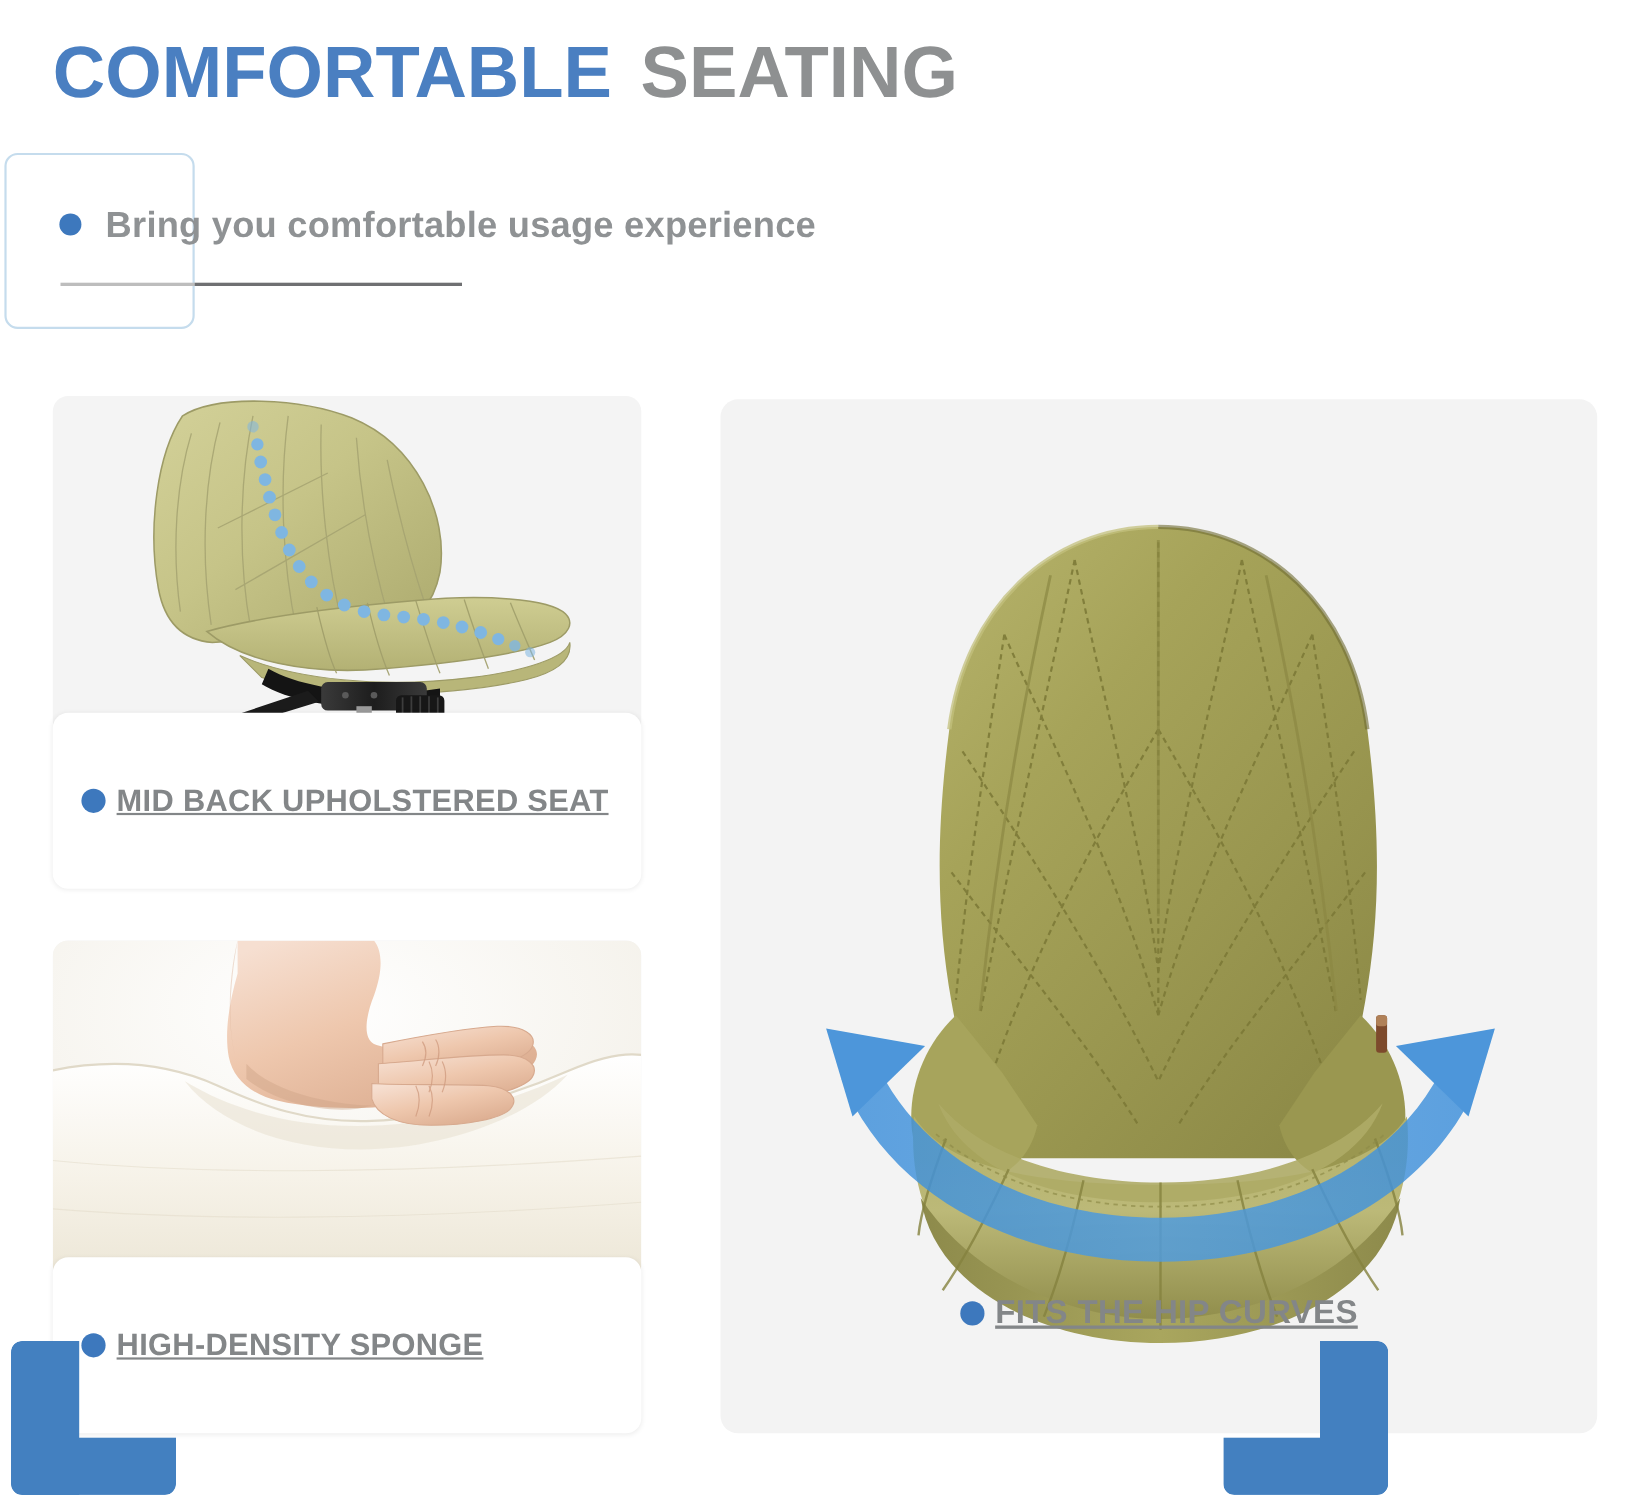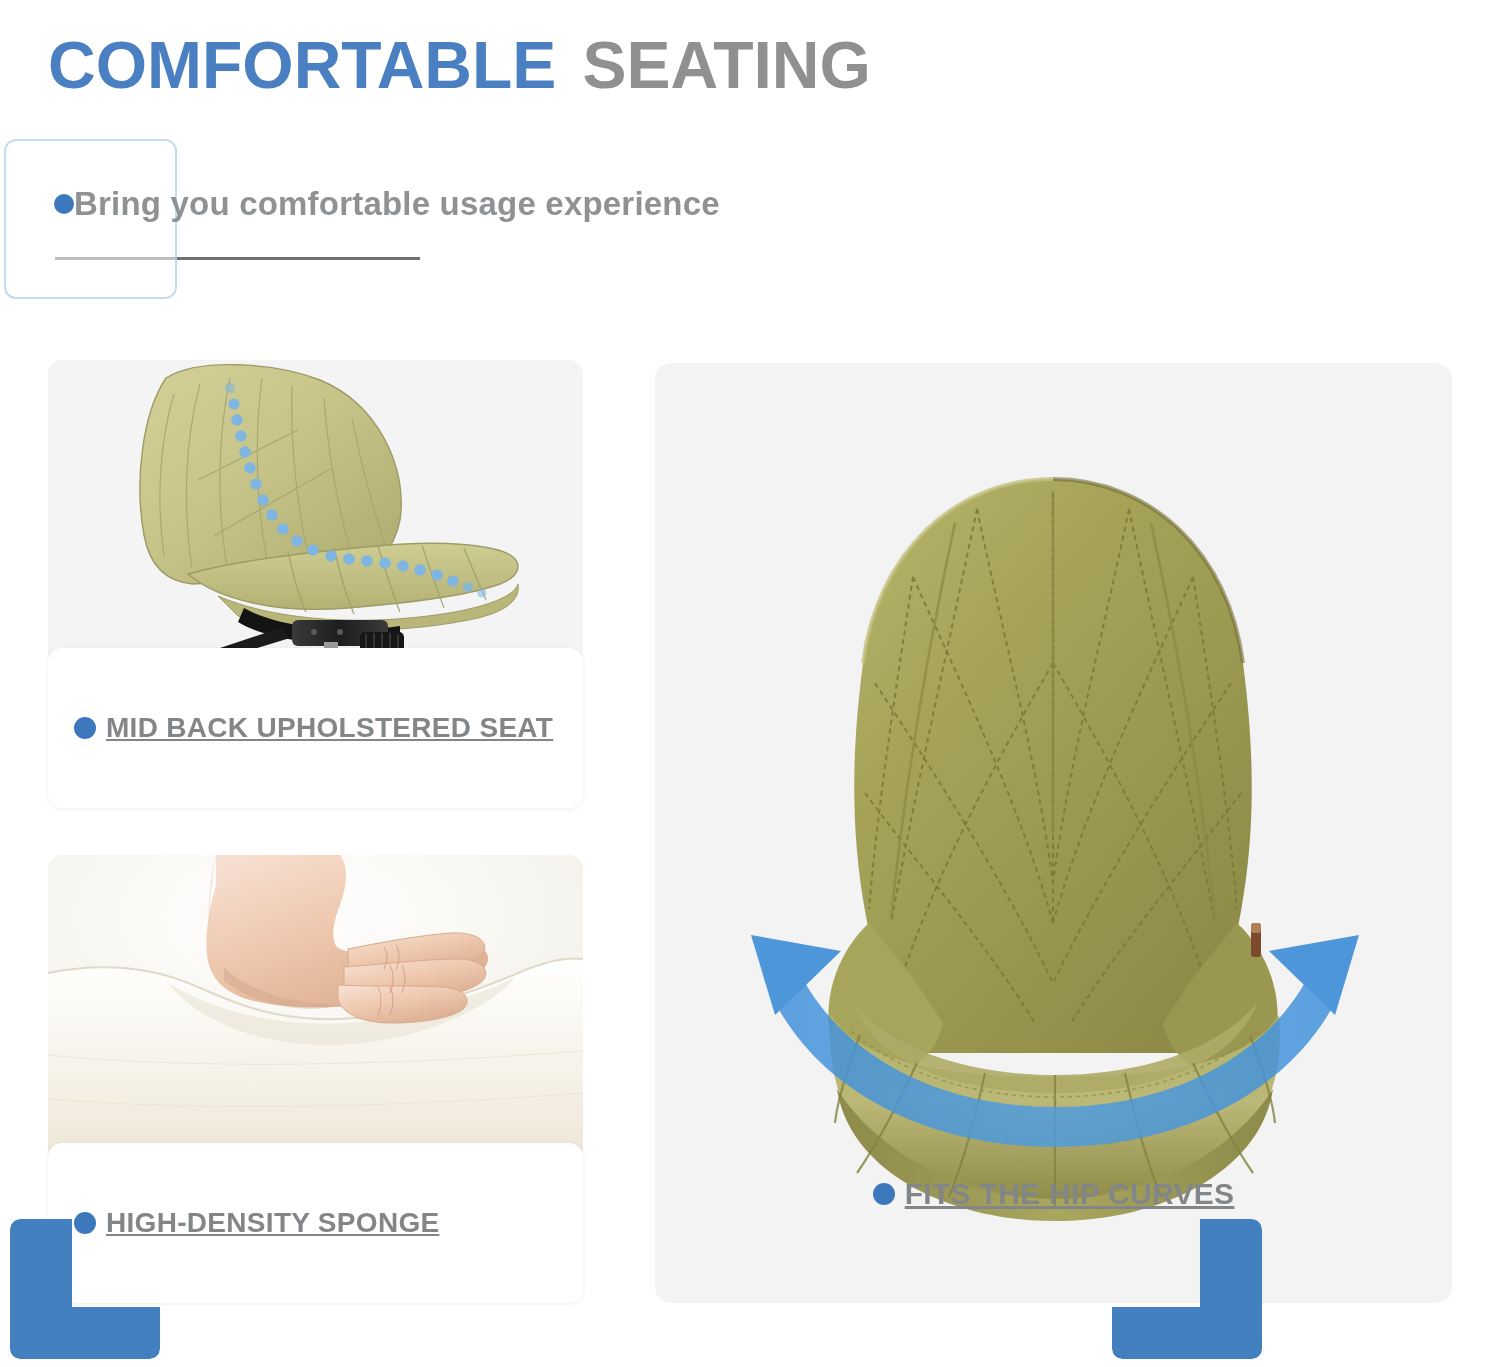--- a/index.html
+++ b/index.html
@@ -55,20 +55,21 @@
     background: transparent;
   }
 
   
   .subtitle-row {
     position: absolute;
     left: 54px;
     top: 185px;
     display: flex;
     align-items: center;
+    gap: 22px;
   }
   .sub-bullet {
     width: 20px;
     height: 20px;
     border-radius: 50%;
     background: #3d78bd;
     flex: 0 0 auto;
   }
   .subtitle-text {
     font-size: 33px;

